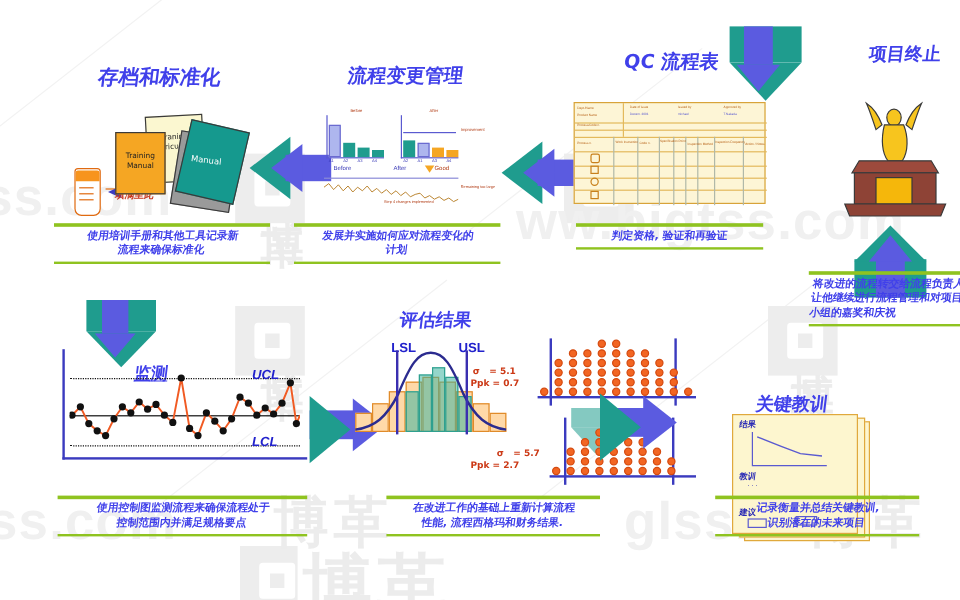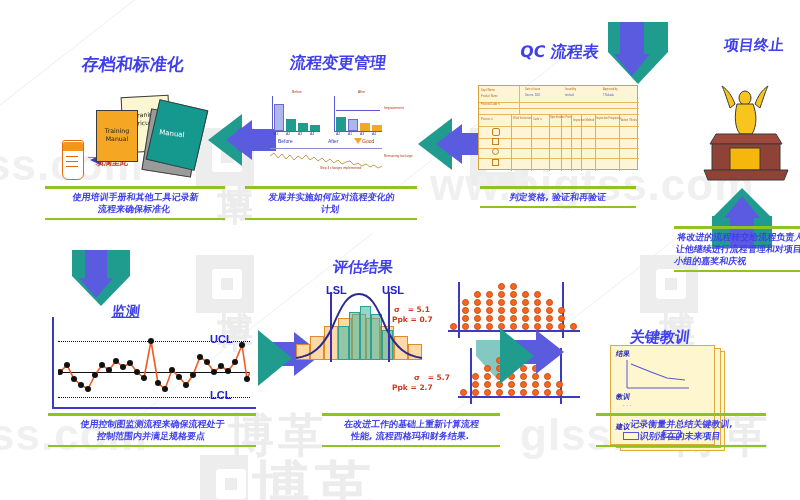--- a/index.html
+++ b/index.html
@@ -315,21 +315,21 @@
 
   <div class="arrow" style="left:72px;top:250px;width:58px;height:58px;">
     <div style="position:absolute;left:0;top:0;width:58px;height:26px;background:#1f9c8e;"></div>
     <div style="position:absolute;left:0;top:26px;width:0;height:0;border-left:29px solid transparent;border-right:29px solid transparent;border-top:30px solid #1f9c8e;"></div>
     <div style="position:absolute;left:13px;top:0;width:22px;height:28px;background:#5b5be0;"></div>
     <div style="position:absolute;left:7px;top:28px;width:0;height:0;border-left:17px solid transparent;border-right:17px solid transparent;border-top:20px solid #5b5be0;"></div>
   </div>
 
   <div class="hd" style="left:112px;top:303px;font-size:14px;text-decoration:underline;">监测</div>
 
-  <div class="panel" style="left:50px;top:317px;width:210px;height:96px;">
+  <div class="panel" style="left:50px;top:291px;width:210px;height:96px;font-style:italic;">
     <div class="cc-axis" style="left:2px;top:0;width:2px;height:92px;"></div>
     <div class="cc-axis" style="left:2px;top:90px;width:204px;height:2px;"></div>
     <div class="cc-dash" style="left:8px;top:24px;width:192px;"></div>
     <div class="cc-mid" style="left:8px;top:55px;width:192px;"></div>
     <div class="cc-dash" style="left:8px;top:80px;width:192px;"></div>
     <svg viewBox="0 0 192 92" style="position:absolute;left:8px;top:0;width:192px;height:92px;">
       <polyline fill="none" stroke="#f15a22" stroke-width="1.6" points="2,55 9,48 16,62 23,68 30,72 37,58 44,48 51,53 58,44 65,50 72,46 79,55 86,61 93,24 100,66 107,72 114,53 121,60 128,68 135,58 142,40 149,45 156,55 163,49 170,54 177,45 184,28 189,62 192,55"></polyline>
       <g fill="#111">
         <circle cx="2" cy="55" r="3"></circle>
           <circle cx="9" cy="48" r="3"></circle>

